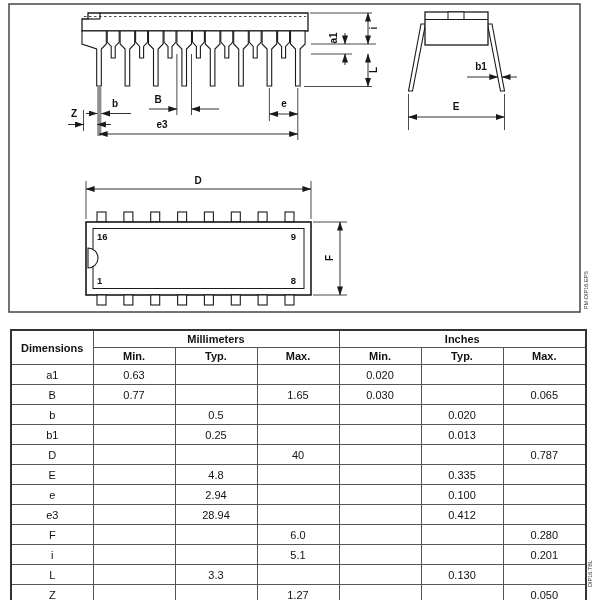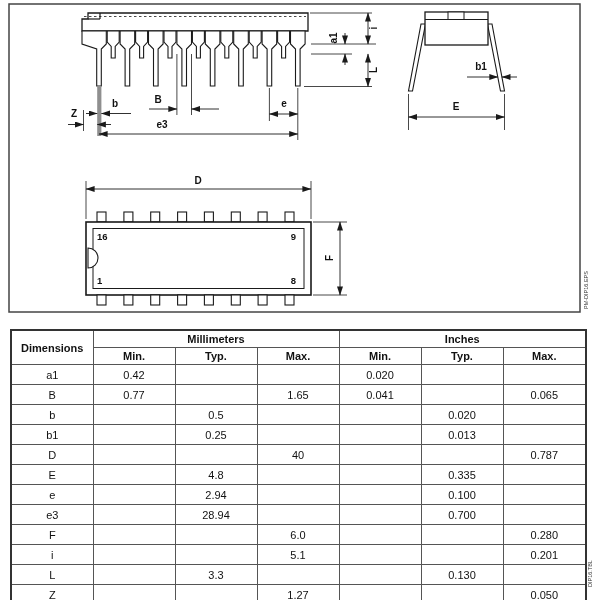--- a/index.html
+++ b/index.html
@@ -180,33 +180,33 @@
   <tr class="h2">
     <td>Min.</td>
     <td>Typ.</td>
     <td>Max.</td>
     <td>Min.</td>
     <td>Typ.</td>
     <td>Max.</td>
   </tr>
   <tr>
     <td>a1</td>
-    <td>0.42</td>
+    <td>0.63</td>
     <td></td>
     <td></td>
     <td>0.020</td>
     <td></td>
     <td></td>
   </tr>
   <tr>
     <td>B</td>
     <td>0.77</td>
     <td></td>
     <td>1.65</td>
-    <td>0.041</td>
+    <td>0.030</td>
     <td></td>
     <td>0.065</td>
   </tr>
   <tr class="grp">
     <td>b</td>
     <td></td>
     <td>0.5</td>
     <td></td>
     <td></td>
     <td>0.020</td>
@@ -247,21 +247,21 @@
     <td></td>
     <td>0.100</td>
     <td></td>
   </tr>
   <tr>
     <td>e3</td>
     <td></td>
     <td>28.94</td>
     <td></td>
     <td></td>
-    <td>0.700</td>
+    <td>0.412</td>
     <td></td>
   </tr>
   <tr class="grp">
     <td>F</td>
     <td></td>
     <td></td>
     <td>6.0</td>
     <td></td>
     <td></td>
     <td>0.280</td>

